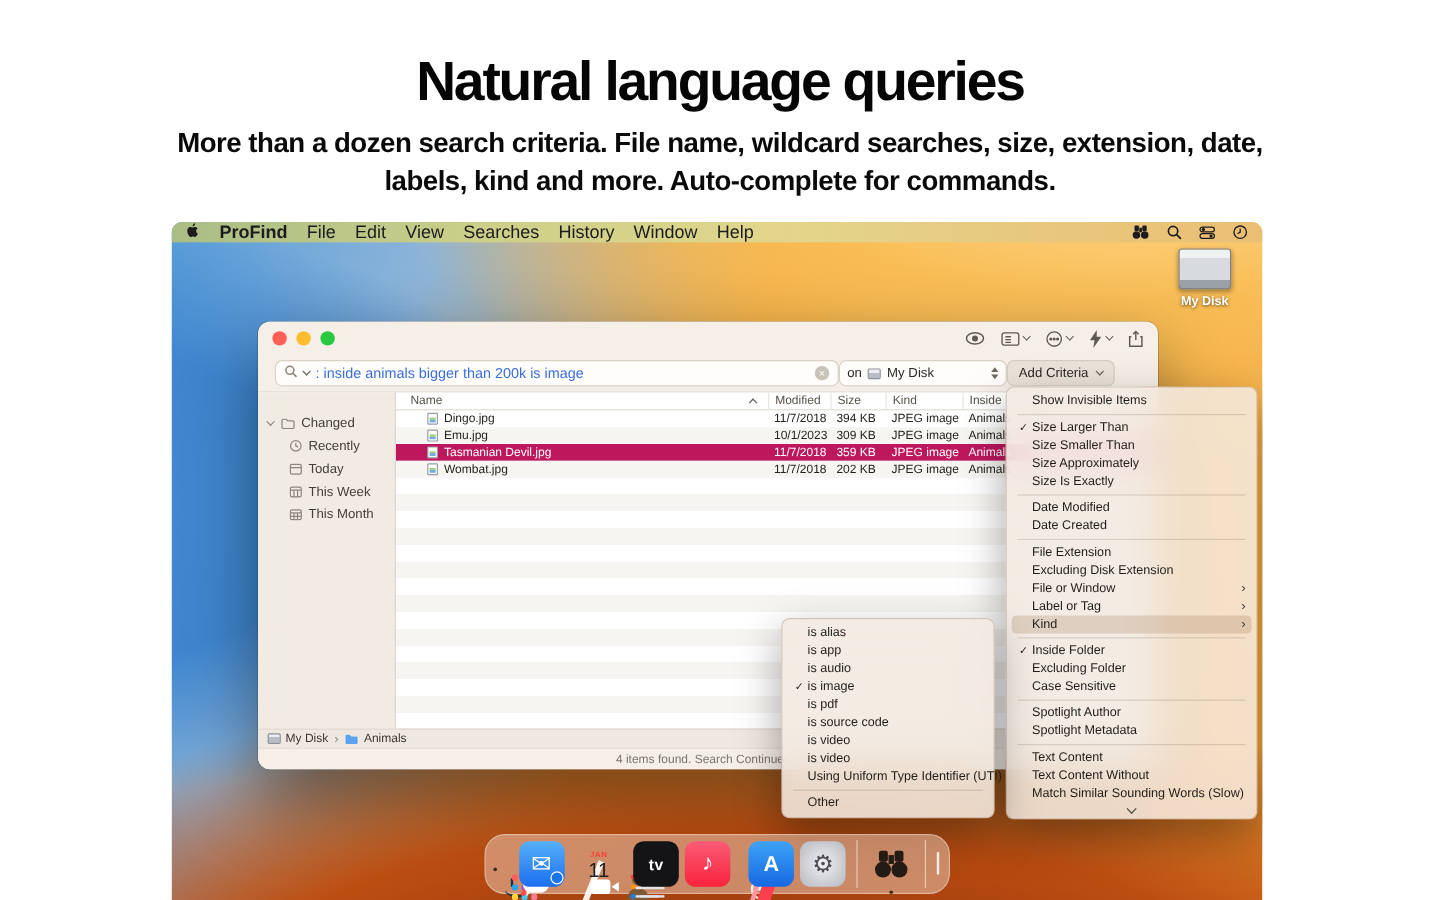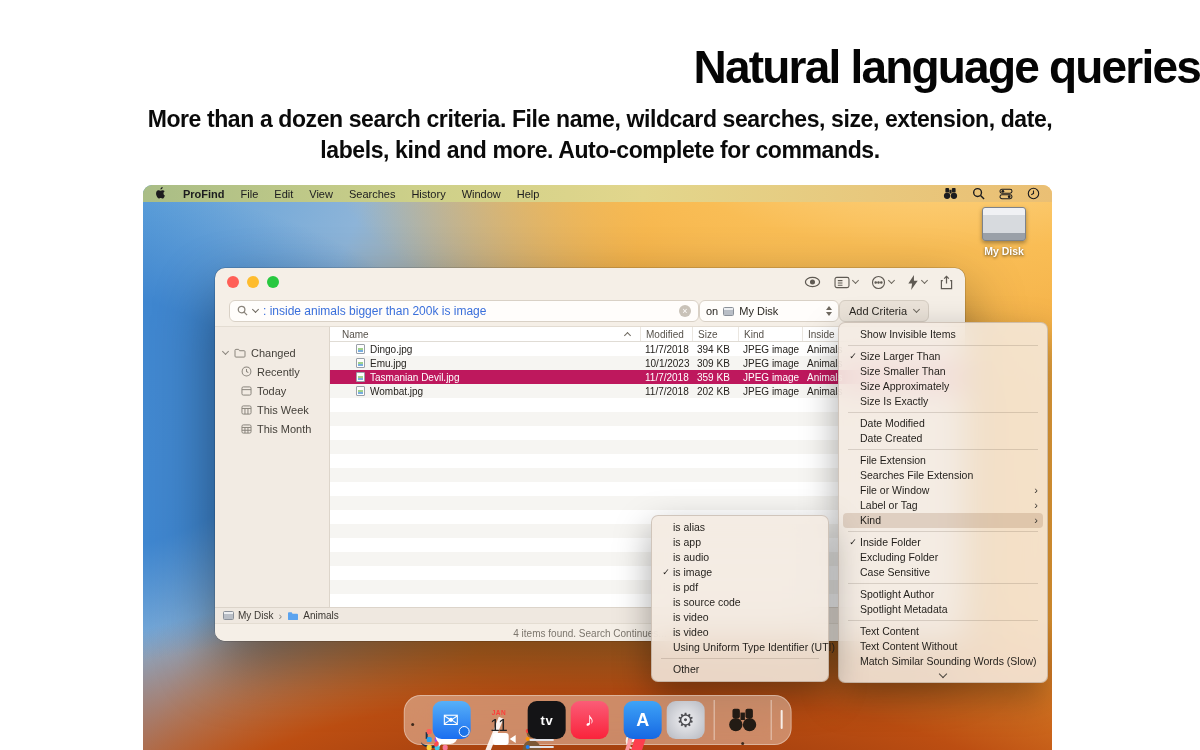--- a/index.html
+++ b/index.html
@@ -1,36 +1,36 @@
 <!DOCTYPE html>
 <html><head>
 <meta charset="utf-8">
 <style>
   * { margin:0; padding:0; box-sizing:border-box; }
   html,body { width:1200px; height:750px; overflow:hidden; background:#fff;
     font-family:"Liberation Sans","DejaVu Sans",sans-serif; }
 
   
   .hero { text-align:center; padding-top:40px; height:185px; }
-  .hero h1 { font-size:46px; font-weight:bold; letter-spacing:-1.8px; color:#050505;text-align:right; }
+  .hero h1 { font-size:46px; font-weight:bold; letter-spacing:-1.8px; color:#050505; }
   .hero p { margin-top:10px; font-size:23px; font-weight:bold; letter-spacing:-0.4px; color:#0a0a0a; line-height:1.33; }
 
   
   .desktop { position:absolute; left:143px; top:185px; width:909px; height:565px;
     border-radius:9px 9px 0 0; overflow:hidden;
     background:
       radial-gradient(120% 85% at 88% -12%, #ffe09a 0%, #f9bd55 28%, rgba(249,189,85,0) 58%),
       radial-gradient(85% 75% at -12% 42%, #4489cf 0%, #3f86cf 32%, rgba(63,134,207,0) 58%),
       radial-gradient(130% 75% at 52% 118%, #7e2a09 0%, #bc4e12 38%, rgba(188,78,18,0) 66%),
       linear-gradient(112deg, #5b9fda 0%, #8db4d8 20%, #efa83f 46%, #f7ba50 66%, #ec9a30 100%);
   }
 
   
   .menubar { position:absolute; left:0; top:0; right:0; height:17px; display:flex; align-items:center;
-    gap:16px; padding:0 12px; font-size:11px; color:#1c1c1e;
+    gap:16px; padding:0 12px; font-size:15px; color:#1c1c1e;
     background:linear-gradient(90deg,#a9bd86,#cdd089 30%,#e2d68c 55%,#e8c87d 80%,#eabf74);
   }
   .menubar .appname { font-weight:bold; }
   .mb-spacer { flex:1; }
   .mb-status { display:flex; gap:14px; align-items:center; }
   .mb-status svg { display:block; }
 
   
   .diskwrap { position:absolute; top:22px; right:16px; width:64px; text-align:center; }
   .disk3d { width:44px; height:34px; margin:0 auto; border-radius:3px;
@@ -483,21 +483,21 @@
         <span class="ckm"></span>
         <span class="lbl">Date Created</span>
       </div>
     <div class="msep"></div>
     <div class="mi">
         <span class="ckm"></span>
         <span class="lbl">File Extension</span>
       </div>
     <div class="mi">
         <span class="ckm"></span>
-        <span class="lbl">Searches File Extension</span>
+        <span class="lbl">Excluding Disk Extension</span>
       </div>
     <div class="mi">
         <span class="ckm"></span>
         <span class="lbl">File or Window</span>
         <span class="sarr">›</span>
       </div>
     <div class="mi">
         <span class="ckm"></span>
         <span class="lbl">Label or Tag</span>
         <span class="sarr">›</span>

